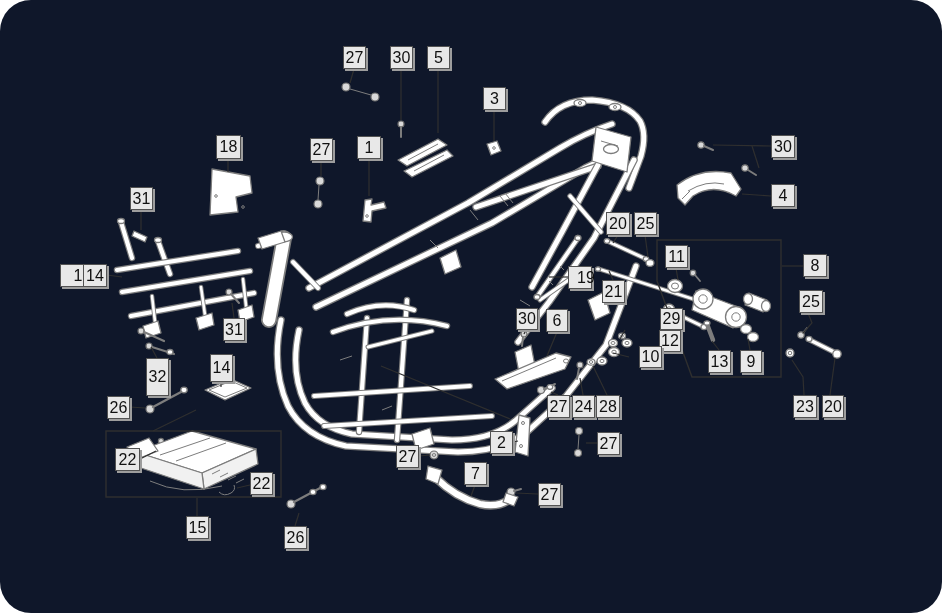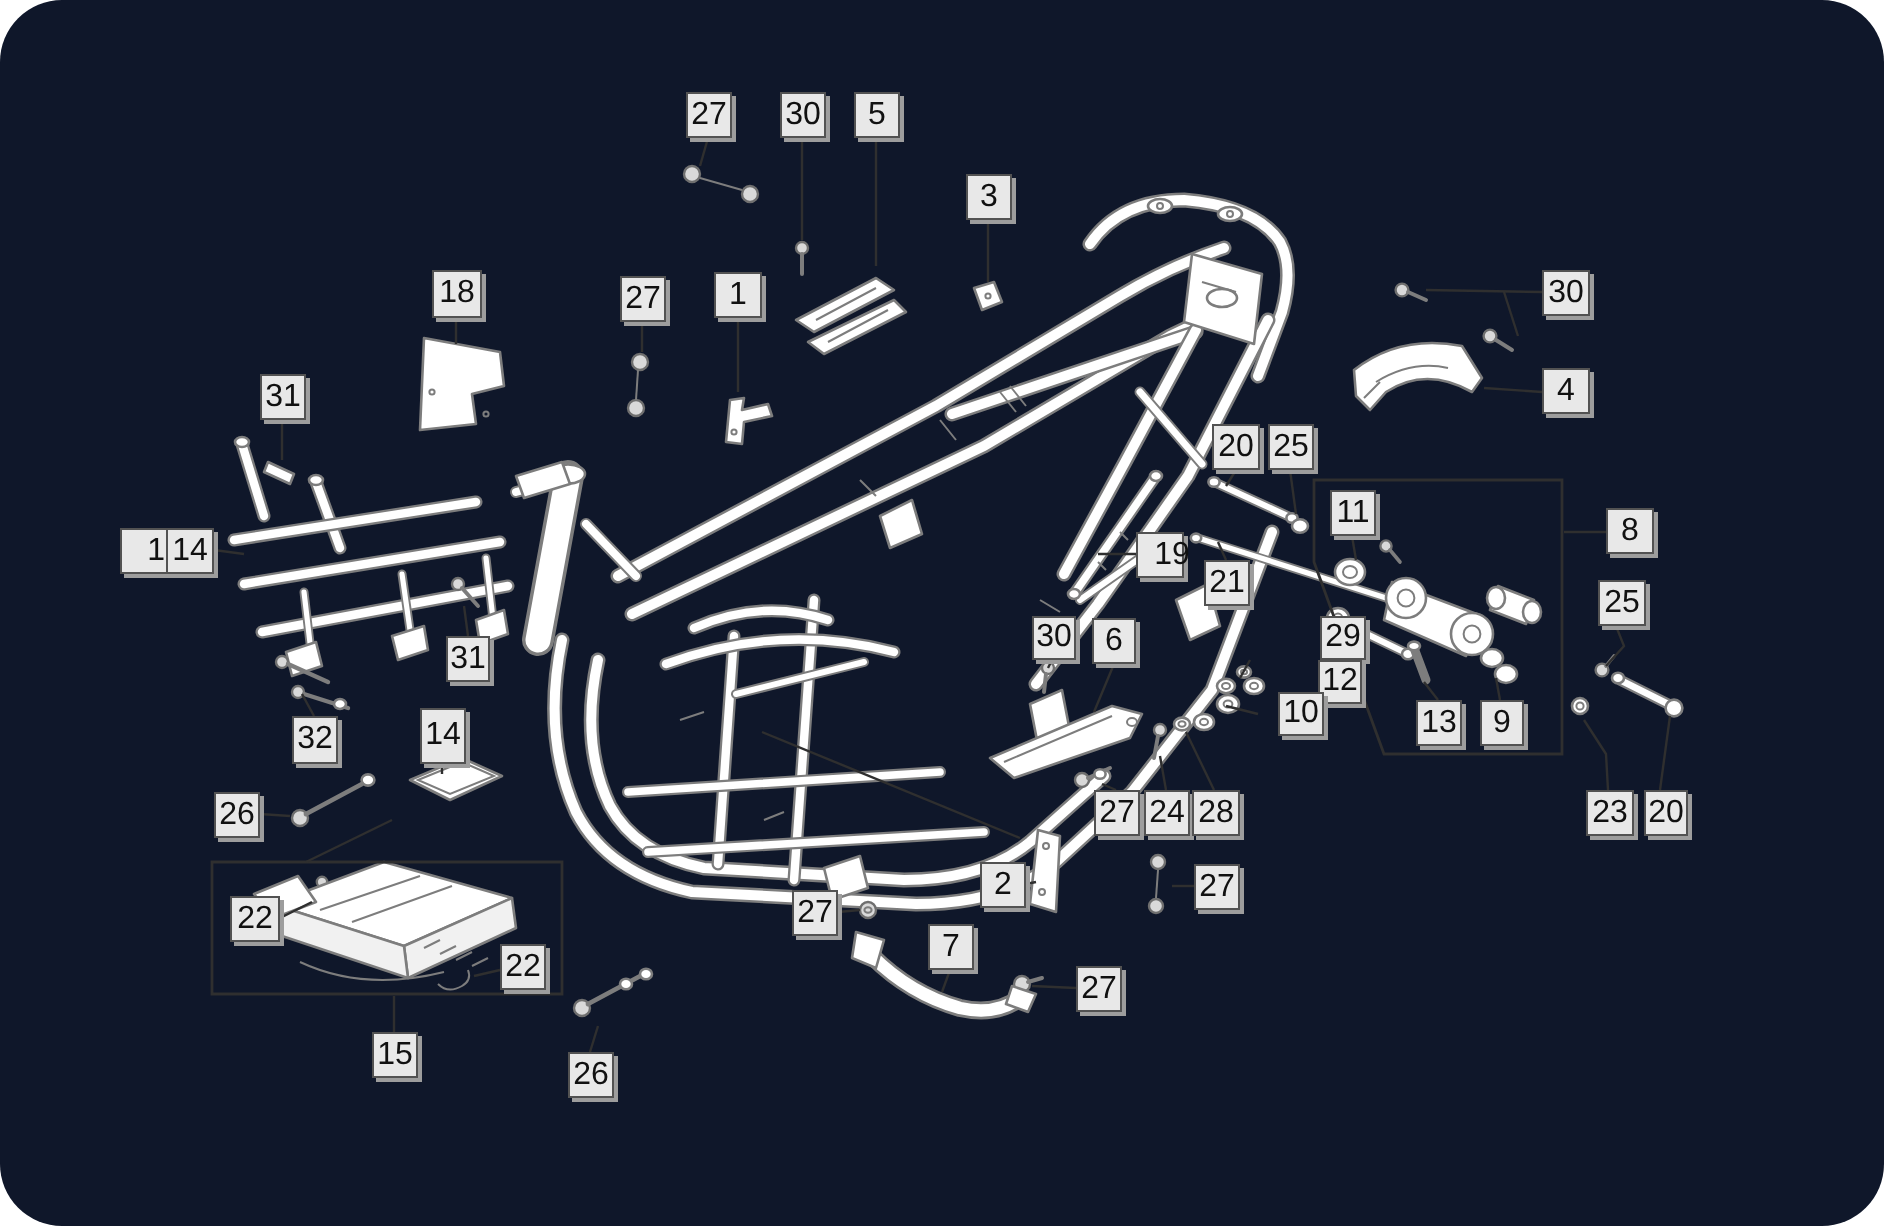--- a/index.html
+++ b/index.html
@@ -449,21 +449,21 @@
       <div class="callout" style="left: 602px; top: 280px; width: 23px; height: 23px; background: rgb(232, 232, 232); border-color: rgb(82, 82, 82); color: rgb(17, 17, 17);">21</div>
       <div class="callout" style="left: 799px; top: 290px; width: 24px; height: 23px; background: rgb(232, 232, 232); border-color: rgb(82, 82, 82); color: rgb(17, 17, 17);">25</div>
       <div class="callout" style="left: 223px; top: 318px; width: 22px; height: 23px; background: rgb(232, 232, 232); border-color: rgb(82, 82, 82); color: rgb(17, 17, 17);">31</div>
       <div class="callout" style="left: 516px; top: 308px; width: 22px; height: 22px; background: rgb(232, 232, 232); border-color: rgb(82, 82, 82); color: rgb(17, 17, 17);">30</div>
       <div class="callout" style="left: 546px; top: 309px; width: 22px; height: 23px; background: rgb(232, 232, 232); border-color: rgb(82, 82, 82); color: rgb(17, 17, 17);">6</div>
       <div class="callout" style="left: 614px; top: 308px; width: 23px; height: 22px; background: rgb(232, 232, 232); border-color: rgb(82, 82, 82); color: rgb(17, 17, 17); margin-left: 46px;">29</div>
       <div class="callout" style="left: 659px; top: 330px; width: 22px; height: 22px; background: rgb(232, 232, 232); border-color: rgb(82, 82, 82); color: rgb(17, 17, 17);">12</div>
       <div class="callout" style="left: 629px; top: 346px; width: 23px; height: 22px; background: rgb(232, 232, 232); border-color: rgb(82, 82, 82); color: rgb(17, 17, 17); margin-left: 10px;">10</div>
       <div class="callout" style="left: 708px; top: 350px; width: 23px; height: 23px; background: rgb(232, 232, 232); border-color: rgb(82, 82, 82); color: rgb(17, 17, 17);">13</div>
       <div class="callout" style="left: 740px; top: 350px; width: 22px; height: 23px; background: rgb(232, 232, 232); border-color: rgb(82, 82, 82); color: rgb(17, 17, 17);">9</div>
-      <div class="callout" style="left: 146px; top: 358px; width: 23px; height: 24px; background: rgb(232, 232, 232); border-color: rgb(82, 82, 82); color: rgb(17, 17, 17);">32</div>
+      <div class="callout" style="left: 146px; top: 358px; width: 23px; height: 38px; background: rgb(232, 232, 232); border-color: rgb(82, 82, 82); color: rgb(17, 17, 17);">32</div>
       <div class="callout" style="left: 210px; top: 354px; width: 23px; height: 28px; background: rgb(232, 232, 232); border-color: rgb(82, 82, 82); color: rgb(17, 17, 17);">14</div>
       <div class="callout" style="left: 793px; top: 395px; width: 24px; height: 23px; background: rgb(232, 232, 232); border-color: rgb(82, 82, 82); color: rgb(17, 17, 17);">23</div>
       <div class="callout" style="left: 822px; top: 395px; width: 22px; height: 23px; background: rgb(232, 232, 232); border-color: rgb(82, 82, 82); color: rgb(17, 17, 17);">20</div>
       <div class="callout" style="left: 107px; top: 396px; width: 23px; height: 23px; background: rgb(232, 232, 232); border-color: rgb(82, 82, 82); color: rgb(17, 17, 17);">26</div>
       <div class="callout" style="left: 547px; top: 395px; width: 23px; height: 23px; background: rgb(232, 232, 232); border-color: rgb(82, 82, 82); color: rgb(17, 17, 17);">27</div>
       <div class="callout" style="left: 572px; top: 395px; width: 23px; height: 23px; background: rgb(232, 232, 232); border-color: rgb(82, 82, 82); color: rgb(17, 17, 17);">24</div>
       <div class="callout" style="left: 596px; top: 395px; width: 24px; height: 23px; background: rgb(232, 232, 232); border-color: rgb(82, 82, 82); color: rgb(17, 17, 17);">28</div>
       <div class="callout" style="left: 490px; top: 431px; width: 23px; height: 23px; background: rgb(232, 232, 232); border-color: rgb(82, 82, 82); color: rgb(17, 17, 17);">2</div>
       <div class="callout" style="left: 597px; top: 432px; width: 23px; height: 23px; background: rgb(232, 232, 232); border-color: rgb(82, 82, 82); color: rgb(17, 17, 17);">27</div>
       <div class="callout" style="left: 115px; top: 448px; width: 25px; height: 23px; background: rgb(232, 232, 232); border-color: rgb(82, 82, 82); color: rgb(17, 17, 17);">22</div>

